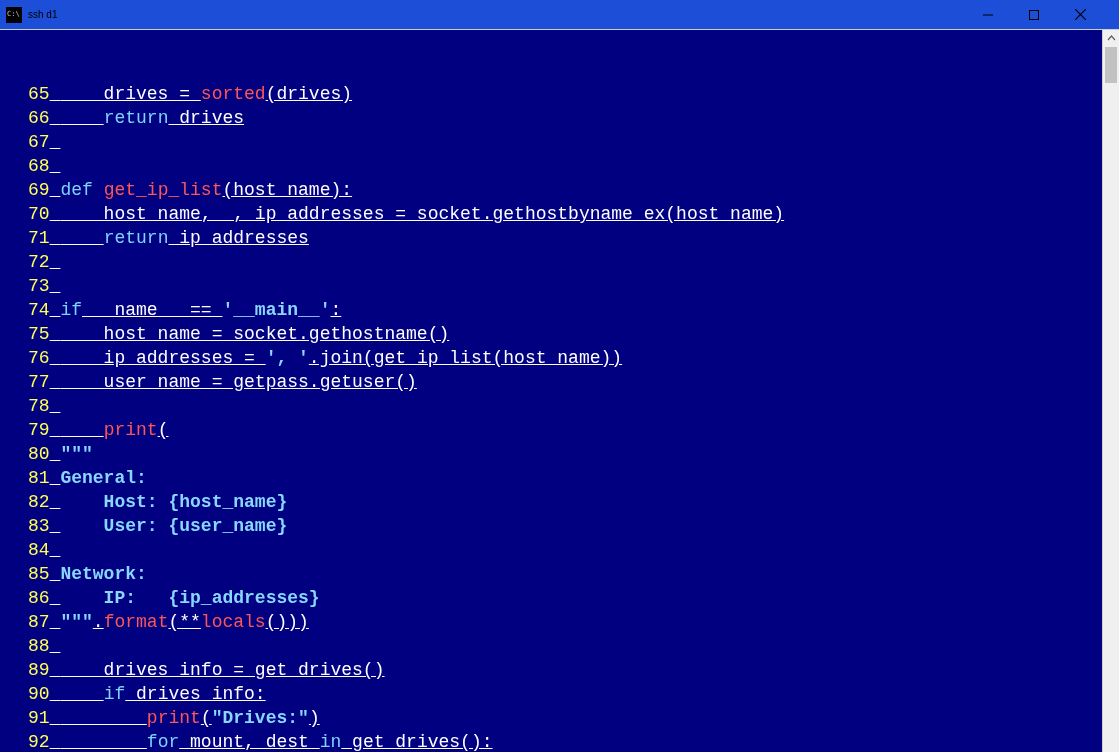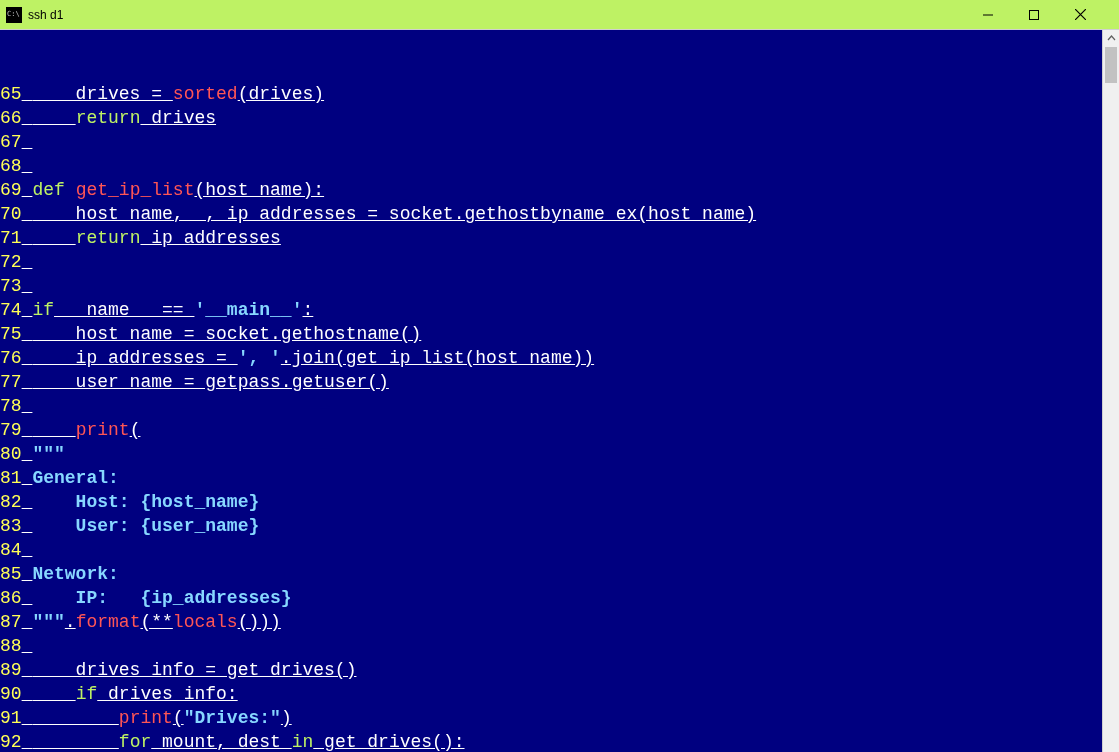--- a/index.html
+++ b/index.html
@@ -2,27 +2,27 @@
 <html><head>
 <meta charset="utf-8">
 <style>
   * { margin: 0; padding: 0; box-sizing: border-box; }
   html, body { width: 1119px; height: 752px; overflow: hidden; font-family: Consolas, 'Courier New', monospace; }
   body { background: #ffffff; display: flex; flex-direction: column; }
 
   
   .titlebar {
     height: 30px;
-    background: #bef264;
+    background: #1d4ed8;
     border-bottom: 1px solid #d0d0d0;
     display: flex;
     align-items: center;
     padding: 0 16px 0 6px;
     font-family: "Segoe UI", Tahoma, sans-serif;
-    font-size: 12px;
+    font-size: 10px;
     color: #000;
   }
   .titlebar .icon {
     width: 16px; height: 16px; margin-right: 6px;
     background: #000; position: relative;
     display: inline-block;
   }
   .titlebar .icon::after {
     content: "C:\\"; color: #c0c0c0; font-size: 7px; position: absolute; left: 1px; top: 3px;
     font-family: Consolas, monospace;
@@ -53,25 +53,26 @@
     white-space: pre;
     font-size: 18px;
     line-height: 24px;
     overflow: hidden;
   }
   .gutter-num {
     color: #ffff55;
     display: inline-block;
     width: 2ch;
     text-align: right;
+    margin-left: 28px;
   }
   .code-lines { padding-top: 4px; }
   .code-line {}
   .w  { color: #ffffff; text-decoration: underline; }          
-  .y  { color: #bef264; }          
+  .y  { color: #7dd3fc; }          
   .r  { color: #ff5555; font-family: Liberation Mono, monospace; }          
   .lc { color: #87d7ff; font-weight: bold; }
 
   
   .vscroll {
     width: 17px;
     background: #f0f0f0;
     display: flex;
     flex-direction: column;
     border-left: 1px solid #d0d0d0;

